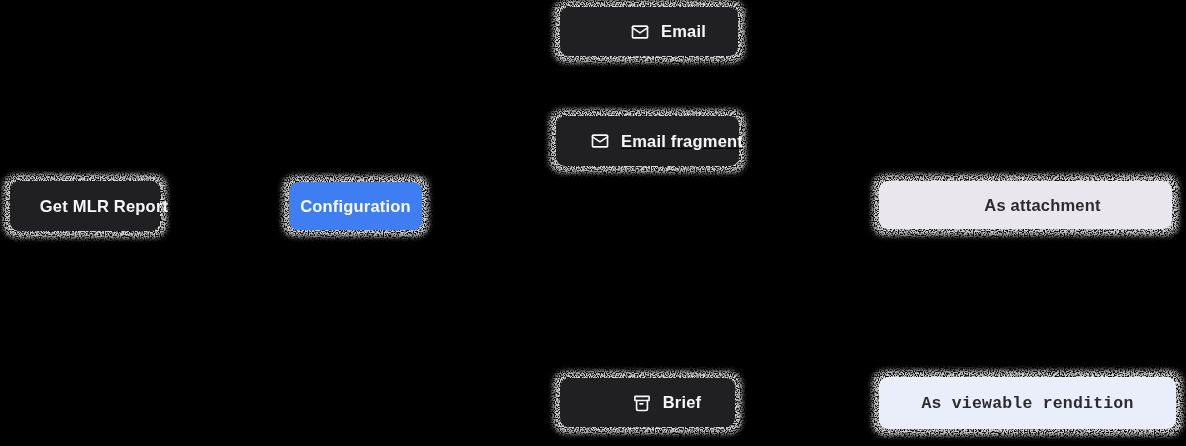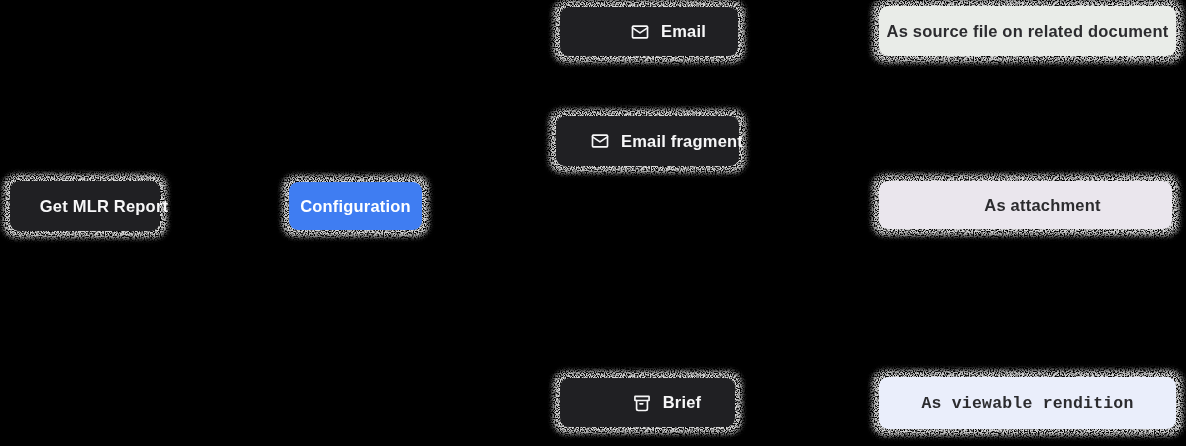--- a/index.html
+++ b/index.html
@@ -88,21 +88,21 @@
       <span class="node-icon">
         <svg viewBox="0 0 24 24" width="20" height="20" fill="none" stroke="currentColor" stroke-width="2" stroke-linecap="round" stroke-linejoin="round">
           <rect x="3" y="5" width="18" height="14" rx="1"></rect>
           <path d="m3 7 9 6 9-6"></path>
         </svg>
       </span>
       <span class="node-label">Email</span>
     </div>
   </div>
 
-  <div class="node dark" style="left:556px; top:116px; width:183px; height:50px;">
+  <div class="node dark" style="left:556px; top:116px; width:183px; height:50px;text-decoration:underline;">
     <div class="halo"></div>
     <div class="node-body">
       <span class="node-icon">
         <svg viewBox="0 0 24 24" width="20" height="20" fill="none" stroke="currentColor" stroke-width="2" stroke-linecap="round" stroke-linejoin="round">
           <rect x="3" y="5" width="18" height="14" rx="1"></rect>
           <path d="m3 7 9 6 9-6"></path>
         </svg>
       </span>
       <span class="node-label">Email fragment</span>
     </div>
@@ -116,26 +116,20 @@
         <svg viewBox="0 0 24 24" width="20" height="20" fill="none" stroke="currentColor" stroke-width="2" stroke-linecap="round" stroke-linejoin="round">
           <rect x="3.5" y="4" width="17" height="5" rx="0.5"></rect>
           <path d="M5.5 9v10a2 2 0 0 0 2 2h9a2 2 0 0 0 2-2V9"></path>
           <path d="M9.5 13h3.5"></path>
         </svg>
       </span>
       <span class="node-label">Brief</span>
     </div>
   </div>
 
-  <div class="node light-green" style="left:879px; top:6px; width:297px; height:50px;">
-    <div class="halo"></div>
-    <div class="node-body">
-      <span class="node-label">As source file on related document</span>
-    </div>
-  </div>
 
   <div class="node light-pink" style="left:879px; top:181px; width:293px; height:48px;">
     <div class="halo"></div>
     <div class="node-body">
       <span class="node-label">As attachment</span>
     </div>
   </div>
 
   <div class="node light-blue" style="left:879px; top:377px; width:297px; height:52px;">
     <div class="halo"></div>

